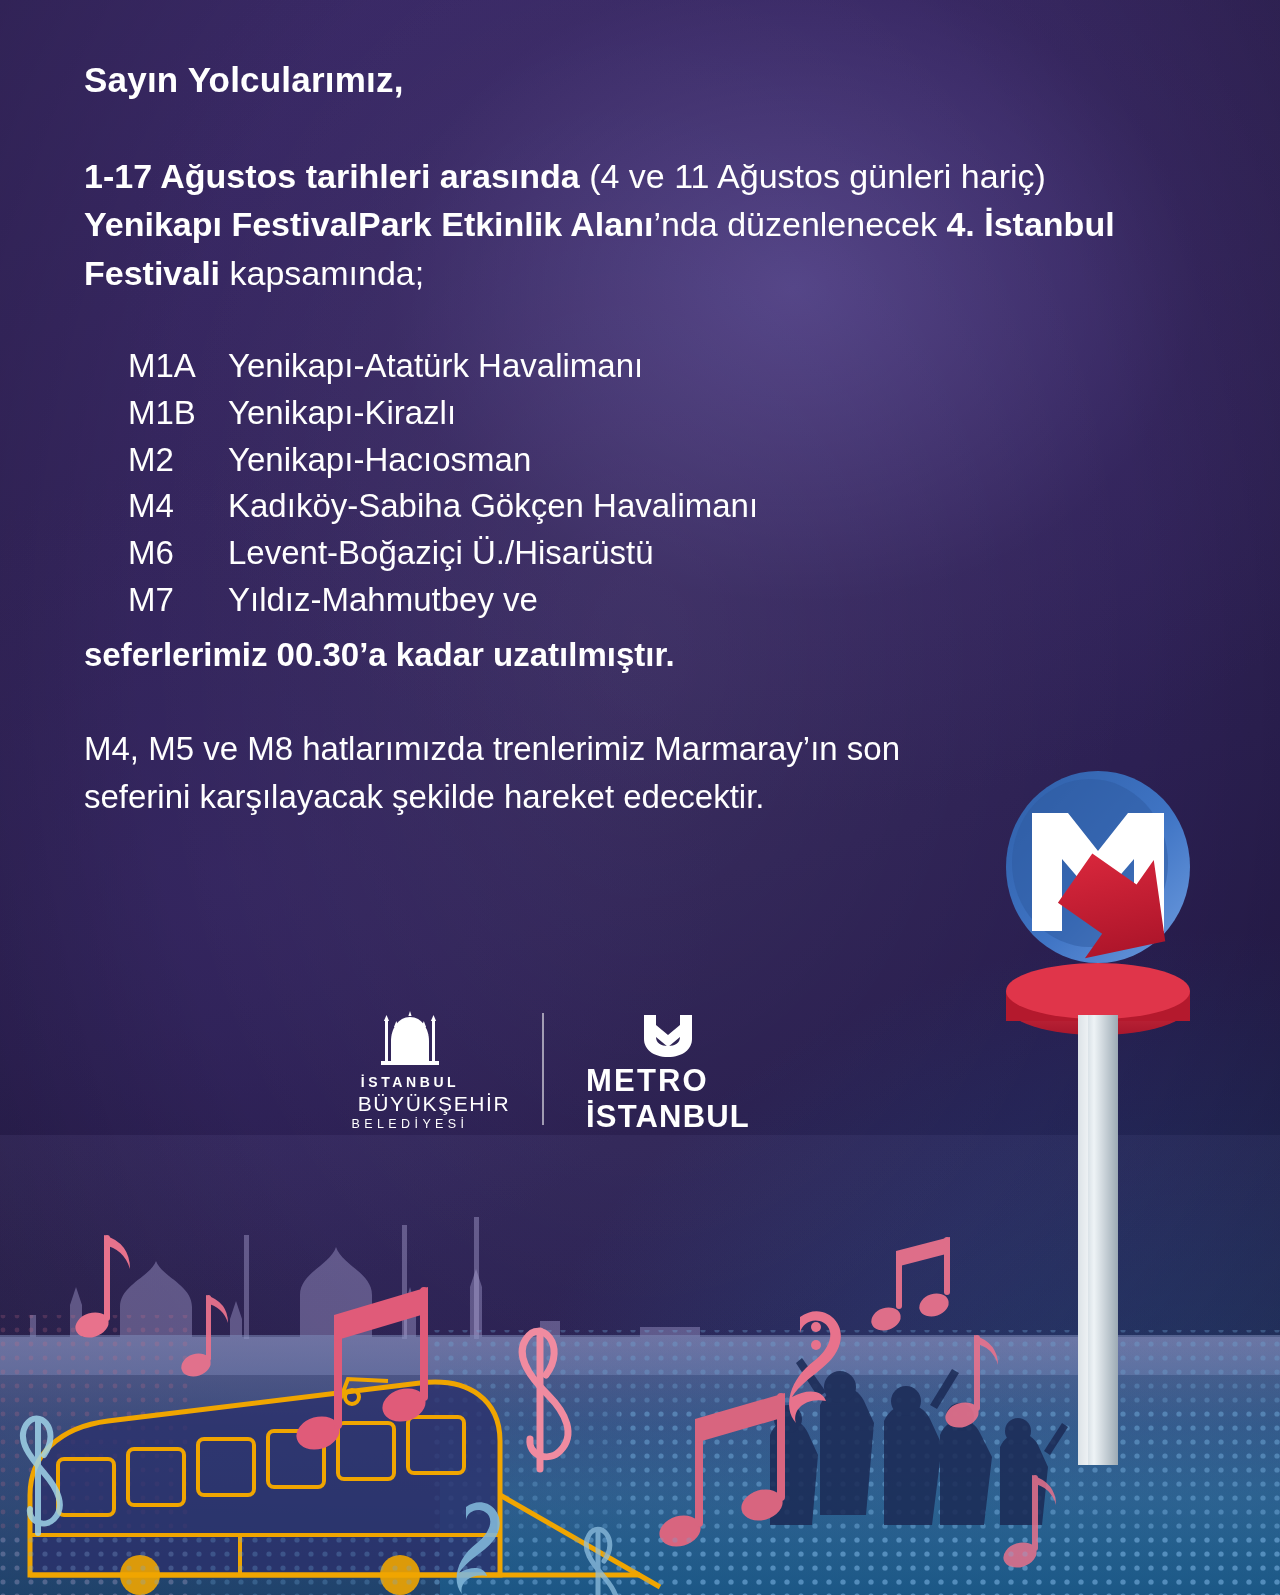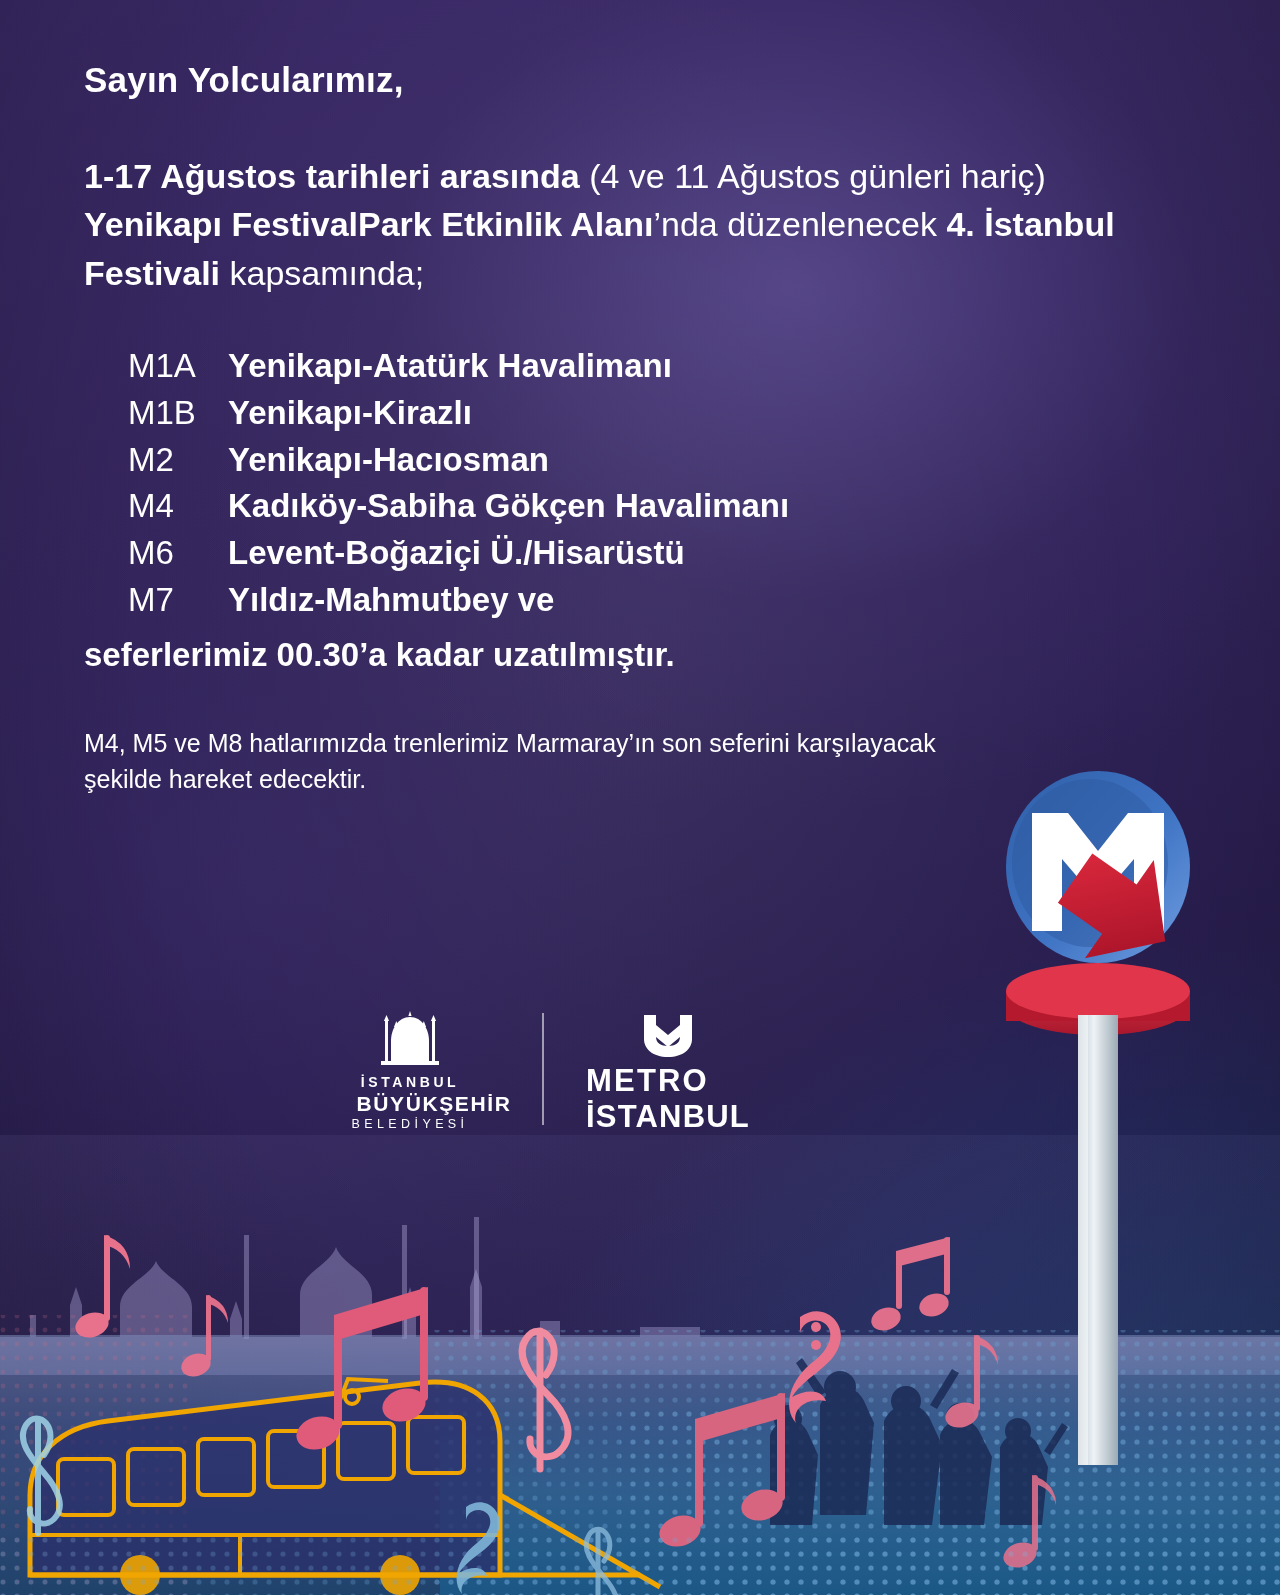--- a/index.html
+++ b/index.html
@@ -62,50 +62,50 @@
     line-height: 1.42;
     font-weight: 300;
     white-space: nowrap;
   }
   .line-code {
     width: 100px;
     flex: 0 0 100px;
     font-weight: 400;
     margin-left: 44px;
   }
-  .line-name { font-weight: 700; }
+  .line-name { font-weight: 400; }
   .lines-closing {
     font-size: 33px;
     font-weight: bold;
     line-height: 1.42;
     margin-top: 8px;
   }
   .para2 {
-    font-size: 25px;
+    font-size: 33px;
     line-height: 1.45;
     font-weight: 300;
     margin-top: 46px;
     max-width: 900px;
   }
 
   
   .logos {
     position: absolute;
     left: 320px;
     top: 1005px;
     display: flex;
     align-items: center;
     gap: 42px;
     z-index: 14;
   }
   .ibb-logo { display: flex; flex-direction: column; align-items: center; width: 180px; }
   .ibb-mark { width: 66px; height: 62px; }
   .ibb-text { margin-top: 7px; text-align: center; line-height: 1.22; }
   .ibb-l1 { font-size: 14px; letter-spacing: 3.6px; font-weight: bold; }
-  .ibb-l2 { font-size: 21px; letter-spacing: 1.6px; font-weight: bold; padding-left: 48px; }
+  .ibb-l2 { font-size: 21px; letter-spacing: 1.6px; font-weight: normal; padding-left: 48px; }
   .ibb-l3 { font-size: 12.5px; letter-spacing: 4.4px; font-weight: normal; }
   .logo-divider { width: 2px; height: 112px; background: rgba(255,255,255,0.55); }
   .metro-logo { display: flex; align-items: center; gap: 4px; flex-direction: column; }
   .metro-mark { width: 56px; height: 56px; }
   .metro-text { line-height: 1.0; }
   .metro-l1 { font-size: 31px; letter-spacing: 2.2px; font-weight: bold; }
   .metro-l2 { font-size: 31px; letter-spacing: 1.2px; font-weight: bold; margin-top: 5px; }
 
   
   .scene { position: absolute; left: 0; bottom: 0; width: 1280px; height: 660px; z-index: 5; }

